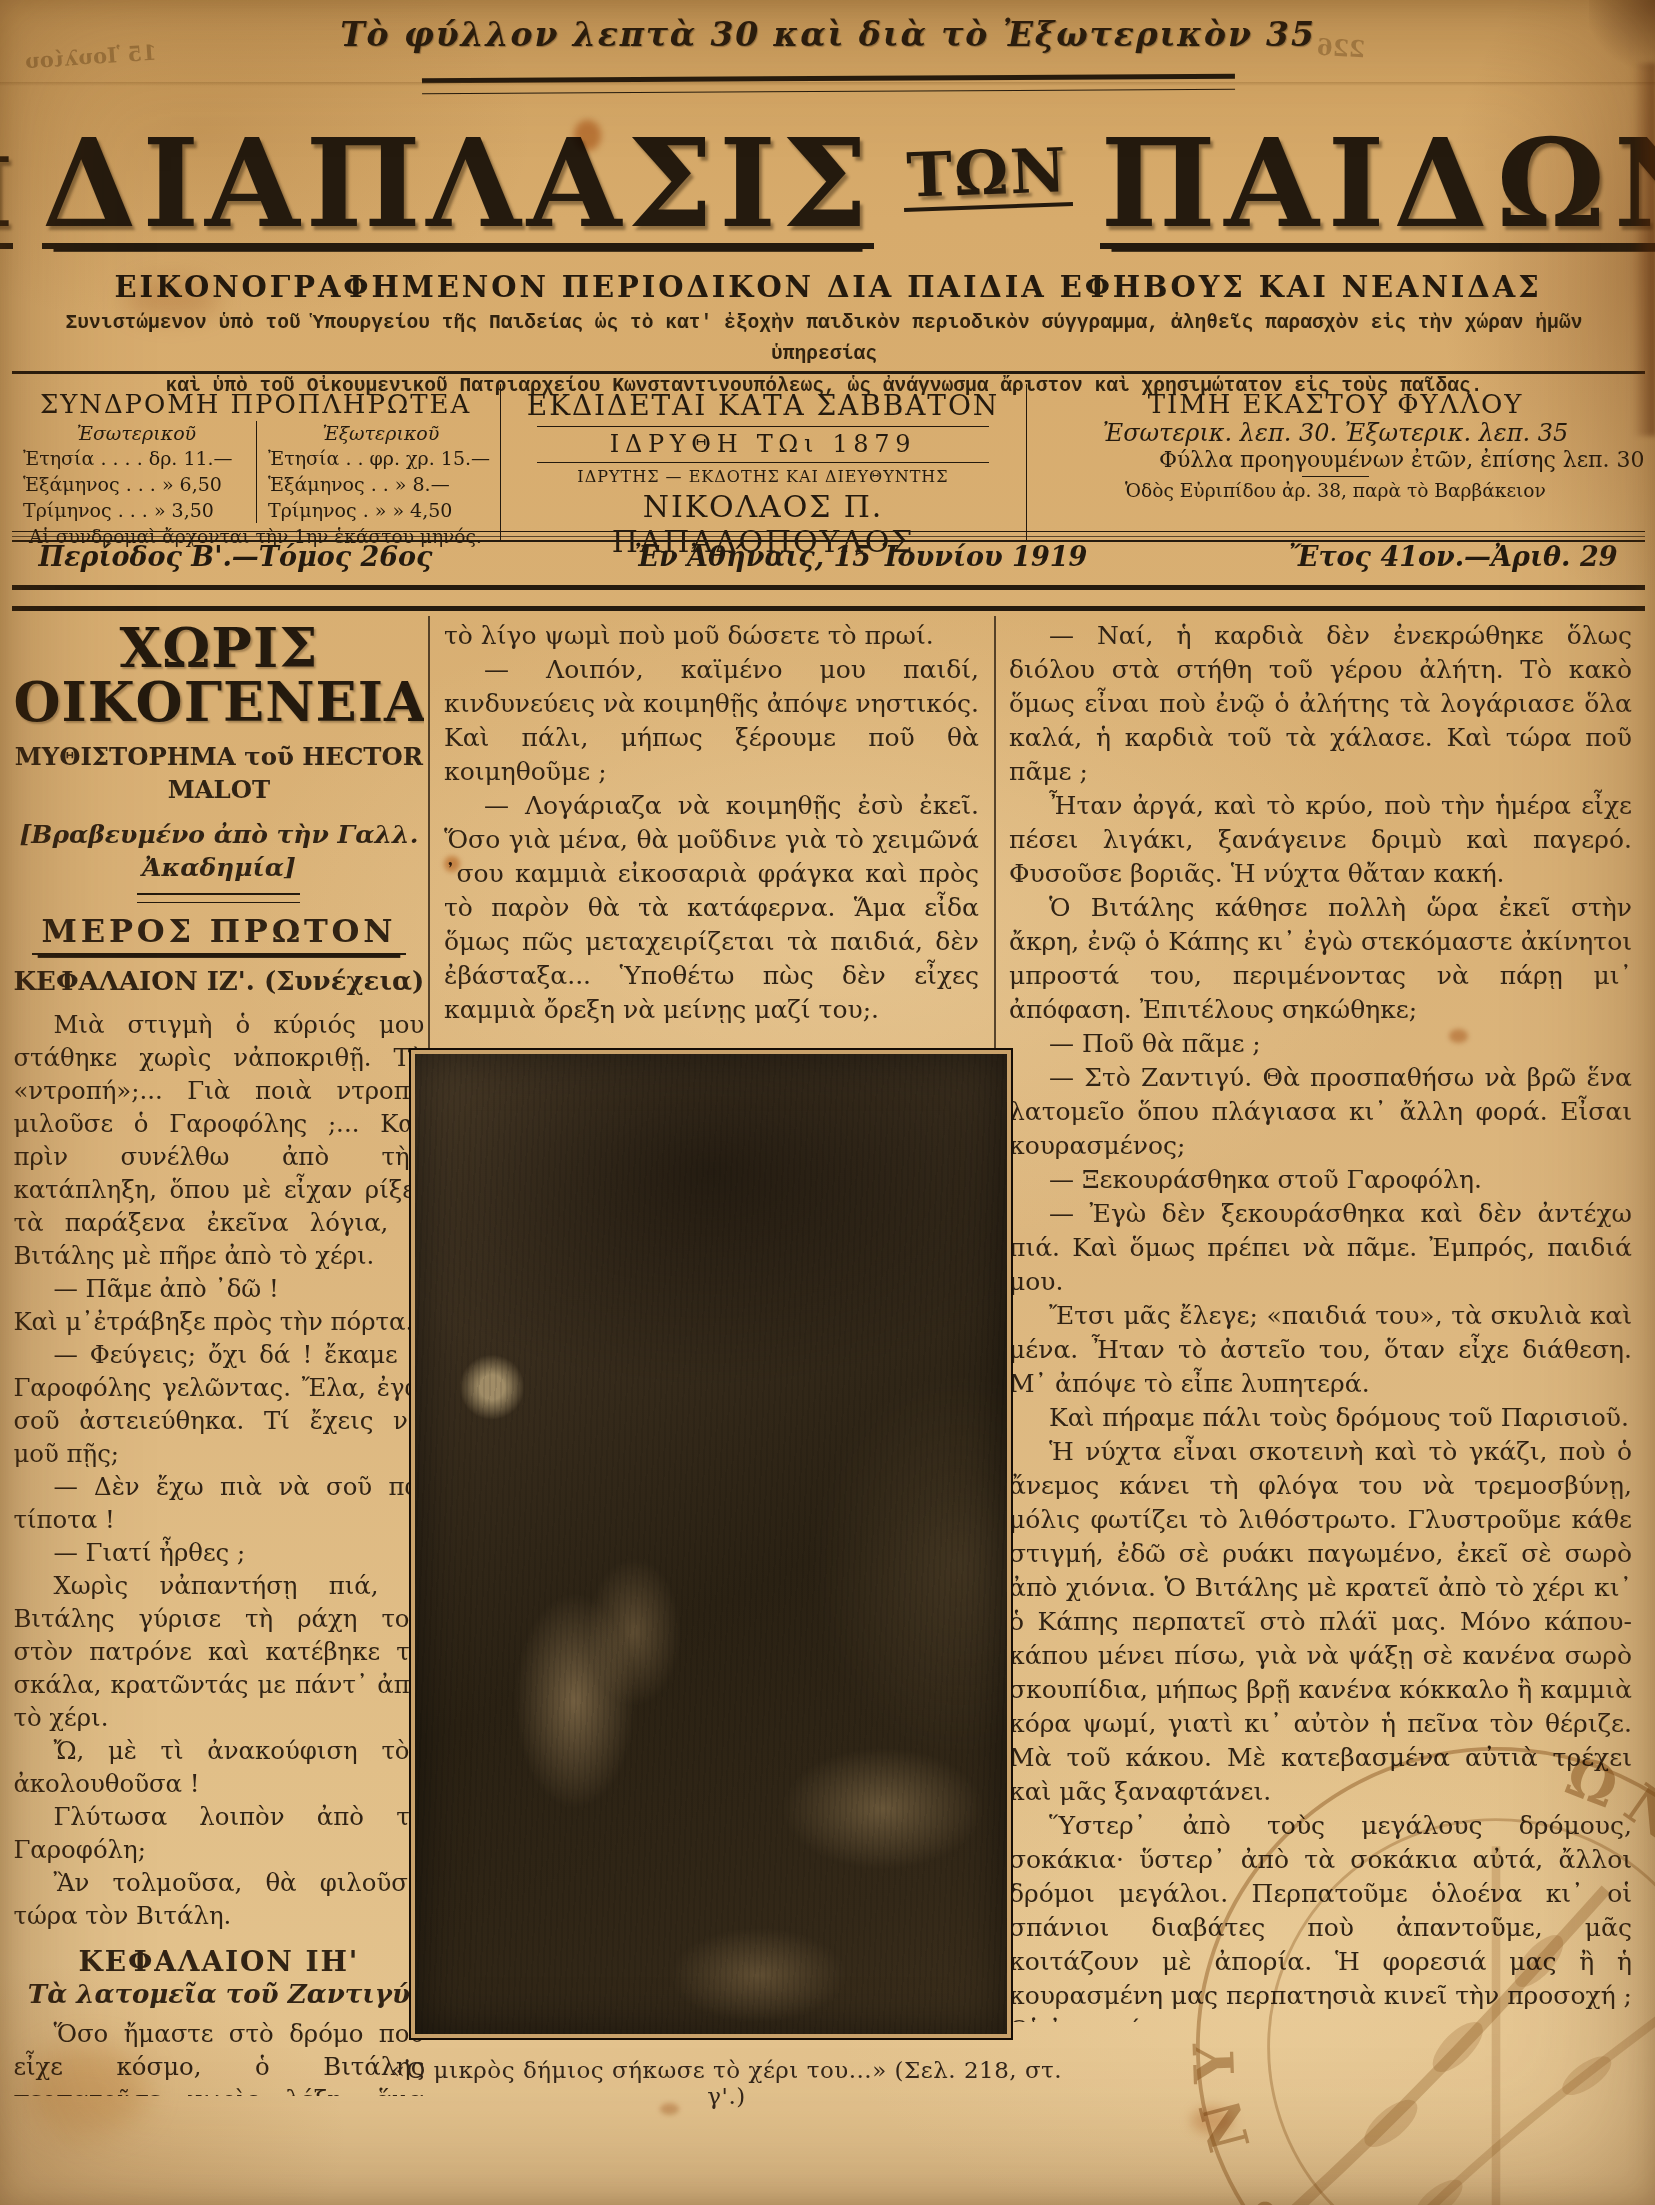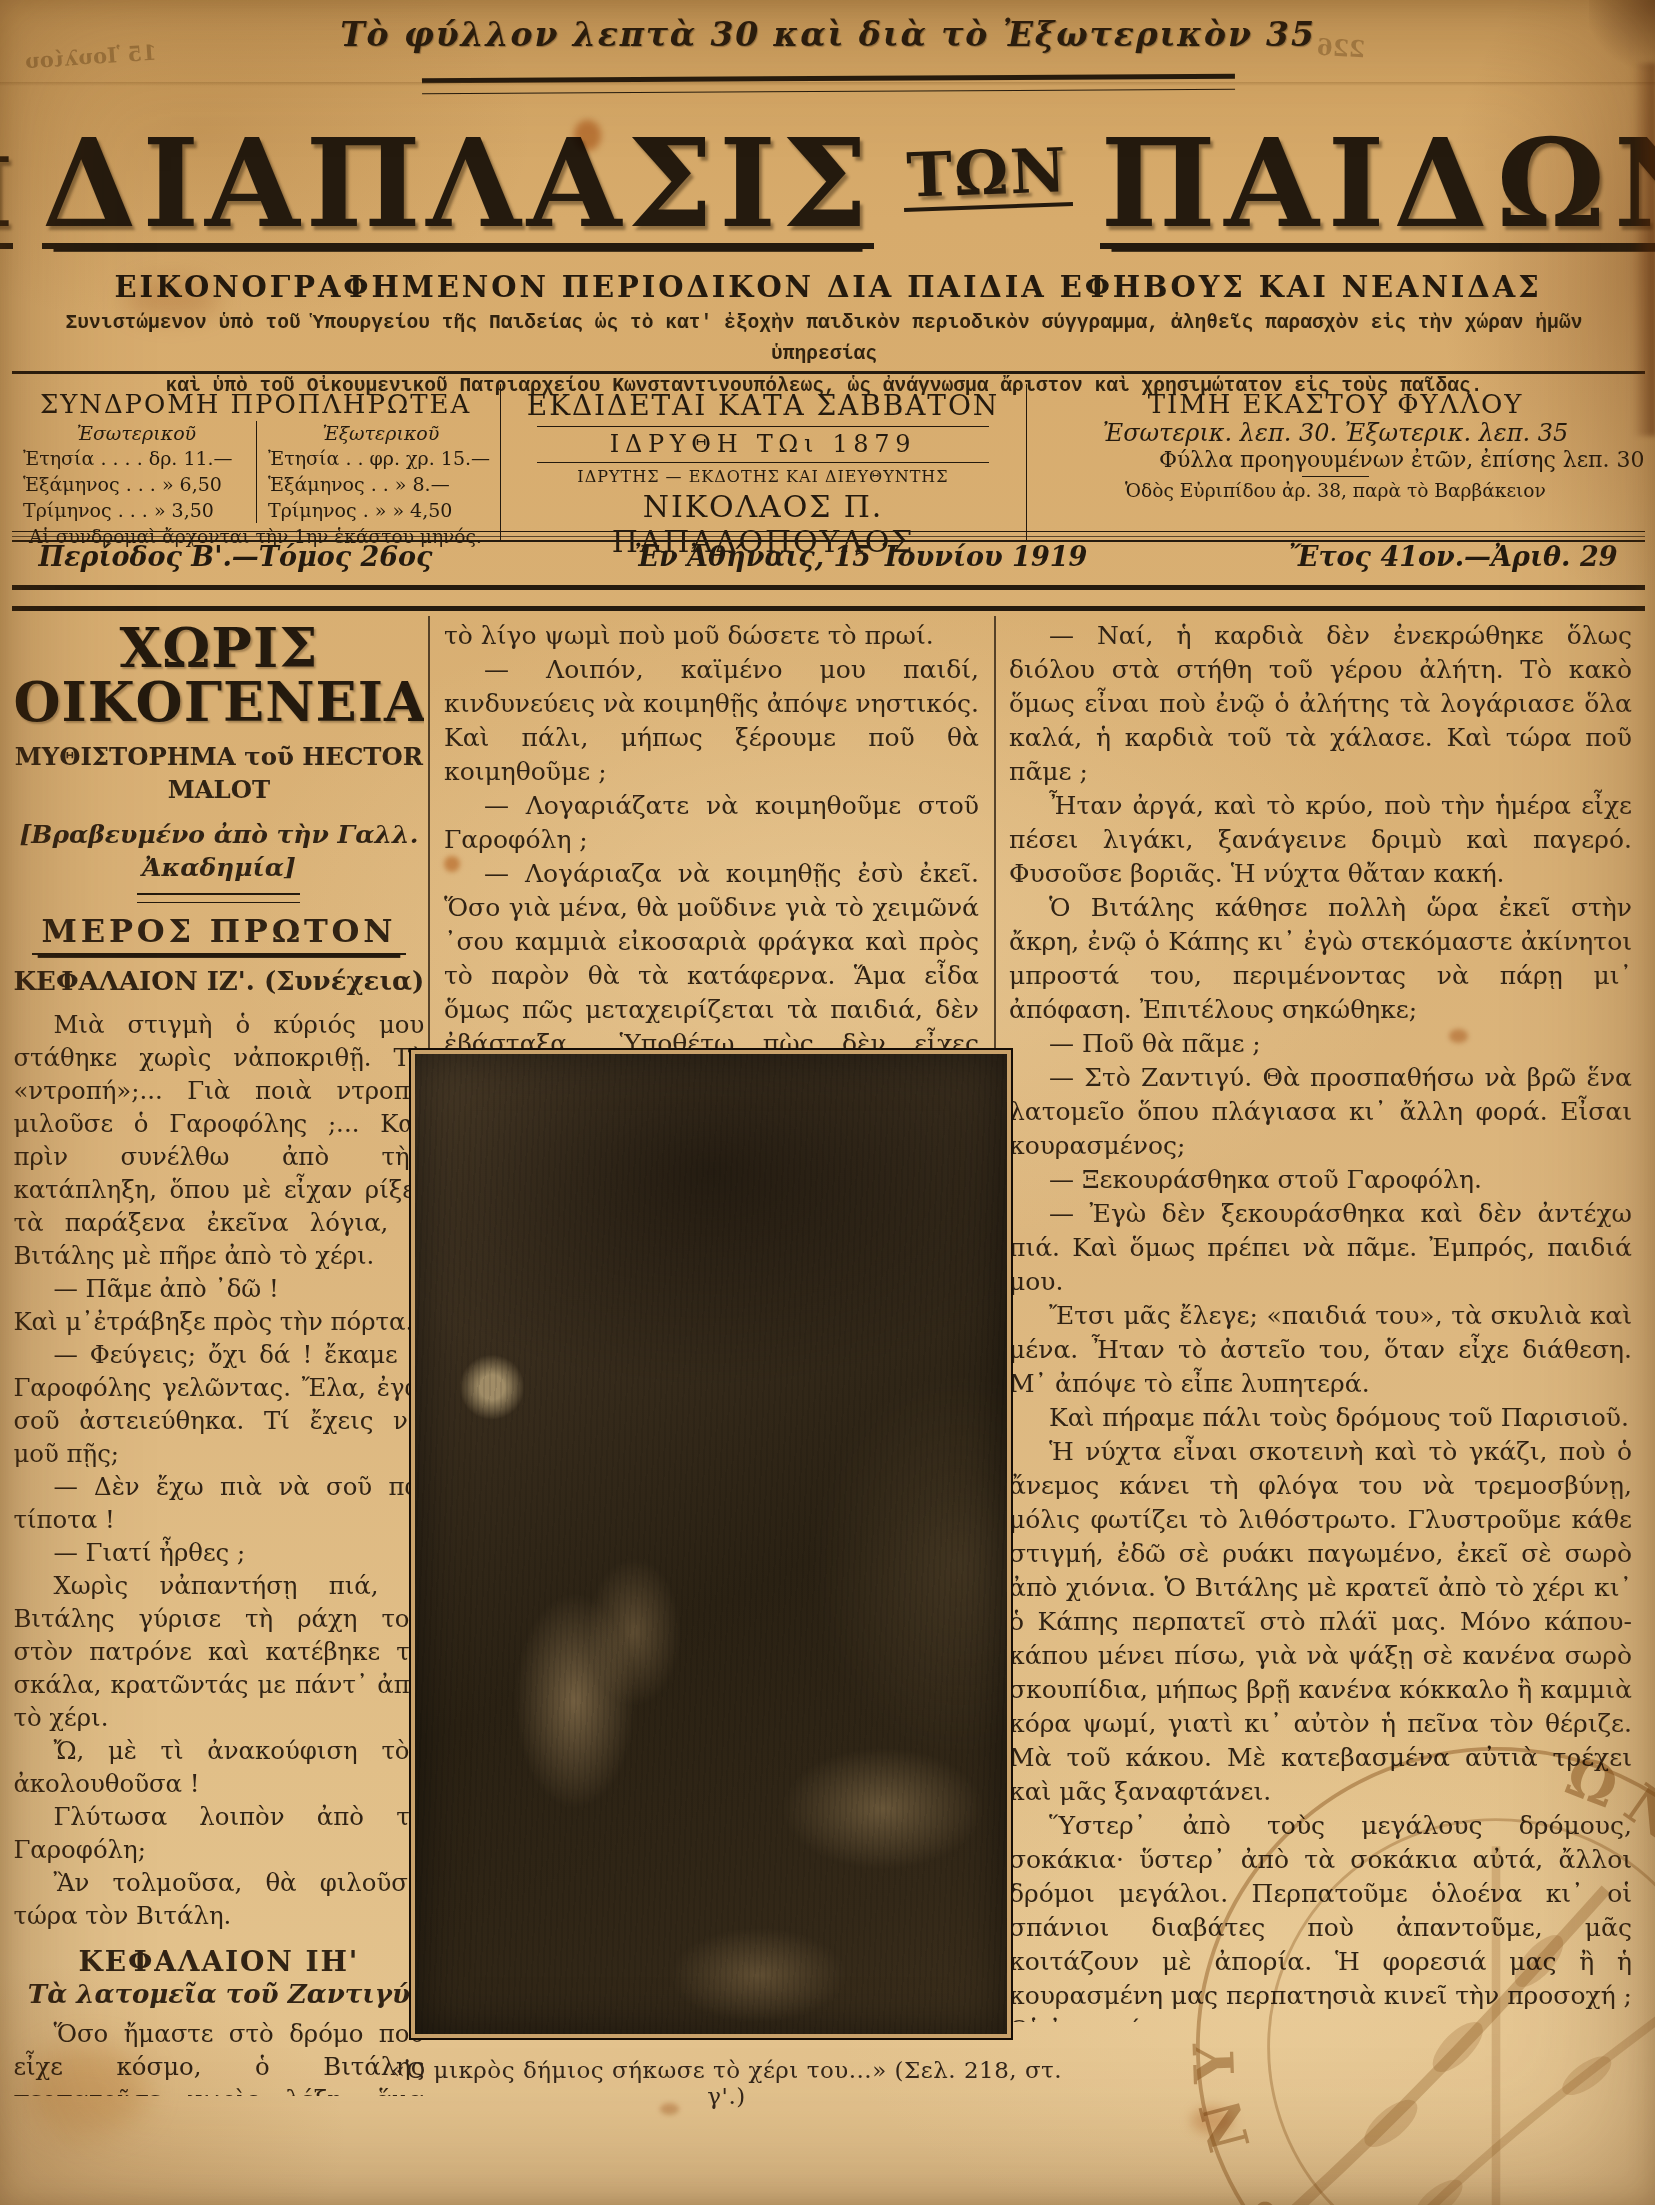--- a/index.html
+++ b/index.html
@@ -235,21 +235,20 @@
         <p class="blk heading">ΚΕΦΑΛΑΙΟΝ ΙΗ'</p>
         <p class="blk subheading">Τὰ λατομεῖα τοῦ Ζαντιγύ</p>
         <p class="blk p">Ὅσο ἤμαστε στὸ δρόμο ποὺ εἶχε κόσμο, ὁ Βιτάλης περπατοῦσε χωρὶς λέξη· ἅμα μπήκαμε ὅμως ᾿ς ἕνα ἔρημο δρομάκο, κάθησε ᾿κεῖ σὲ μιὰν ἄκρη καὶ κάμποσες φορὲς ἔτριψε μὲ τὸ χέρι του τὸ μέτωπό του, — σημάδι πὼς βρίσκουνταν ᾿ς ἀμηχανία. Ἔπειτα, σὰ νὰ μιλοῦσε μὲ τὸν ἑαυτό του, εἶπε:</p>
       </div>
   </div>
 
   <div class="col col-mid">
     <div class="flow">
         <p class="blk cont">τὸ λίγο ψωμὶ ποὺ μοῦ δώσετε τὸ πρωί.</p>
         <p class="blk p">— Λοιπόν, καϊμένο μου παιδί, κινδυνεύεις νὰ κοιμηθῇς ἀπόψε νηστικός. Καὶ πάλι, μήπως ξέρουμε ποῦ θὰ κοιμηθοῦμε ;</p>
-        <p class="blk p">— Λογαριάζατε νὰ κοιμηθοῦμε στοῦ Γαροφόλη ;</p>
         <p class="blk p">— Λογάριαζα νὰ κοιμηθῇς ἐσὺ ἐκεῖ. Ὅσο γιὰ μένα, θὰ μοῦδινε γιὰ τὸ χειμῶνά ᾿σου καμμιὰ εἰκοσαριὰ φράγκα καὶ πρὸς τὸ παρὸν θὰ τὰ κατάφερνα. Ἅμα εἶδα ὅμως πῶς μεταχειρίζεται τὰ παιδιά, δὲν ἐβάσταξα... Ὑποθέτω πὼς δὲν εἶχες καμμιὰ ὄρεξη νὰ μείνῃς μαζί του;.</p>
       </div>
   </div>
 
   <div class="col col-right">
     <div class="flow">
         <p class="blk p">— Ναί, ἡ καρδιὰ δὲν ἐνεκρώθηκε ὅλως διόλου στὰ στήθη τοῦ γέρου ἀλήτη. Τὸ κακὸ ὅμως εἶναι ποὺ ἐνῷ ὁ ἀλήτης τὰ λογάριασε ὅλα καλά, ἡ καρδιὰ τοῦ τὰ χάλασε. Καὶ τώρα ποῦ πᾶμε ;</p>
         <p class="blk p">Ἦταν ἀργά, καὶ τὸ κρύο, ποὺ τὴν ἡμέρα εἶχε πέσει λιγάκι, ξανάγεινε δριμὺ καὶ παγερό. Φυσοῦσε βοριᾶς. Ἡ νύχτα θἄταν κακή.</p>
         <p class="blk p">Ὁ Βιτάλης κάθησε πολλὴ ὥρα ἐκεῖ στὴν ἄκρη, ἐνῷ ὁ Κάπης κι᾿ ἐγὼ στεκόμαστε ἀκίνητοι μπροστά του, περιμένοντας νὰ πάρῃ μι᾿ ἀπόφαση. Ἐπιτέλους σηκώθηκε;</p>
         <p class="blk p">— Ποῦ θὰ πᾶμε ;</p>

